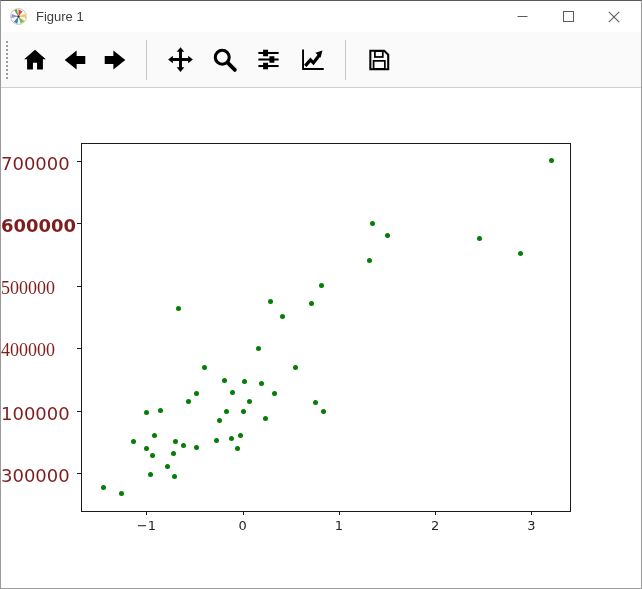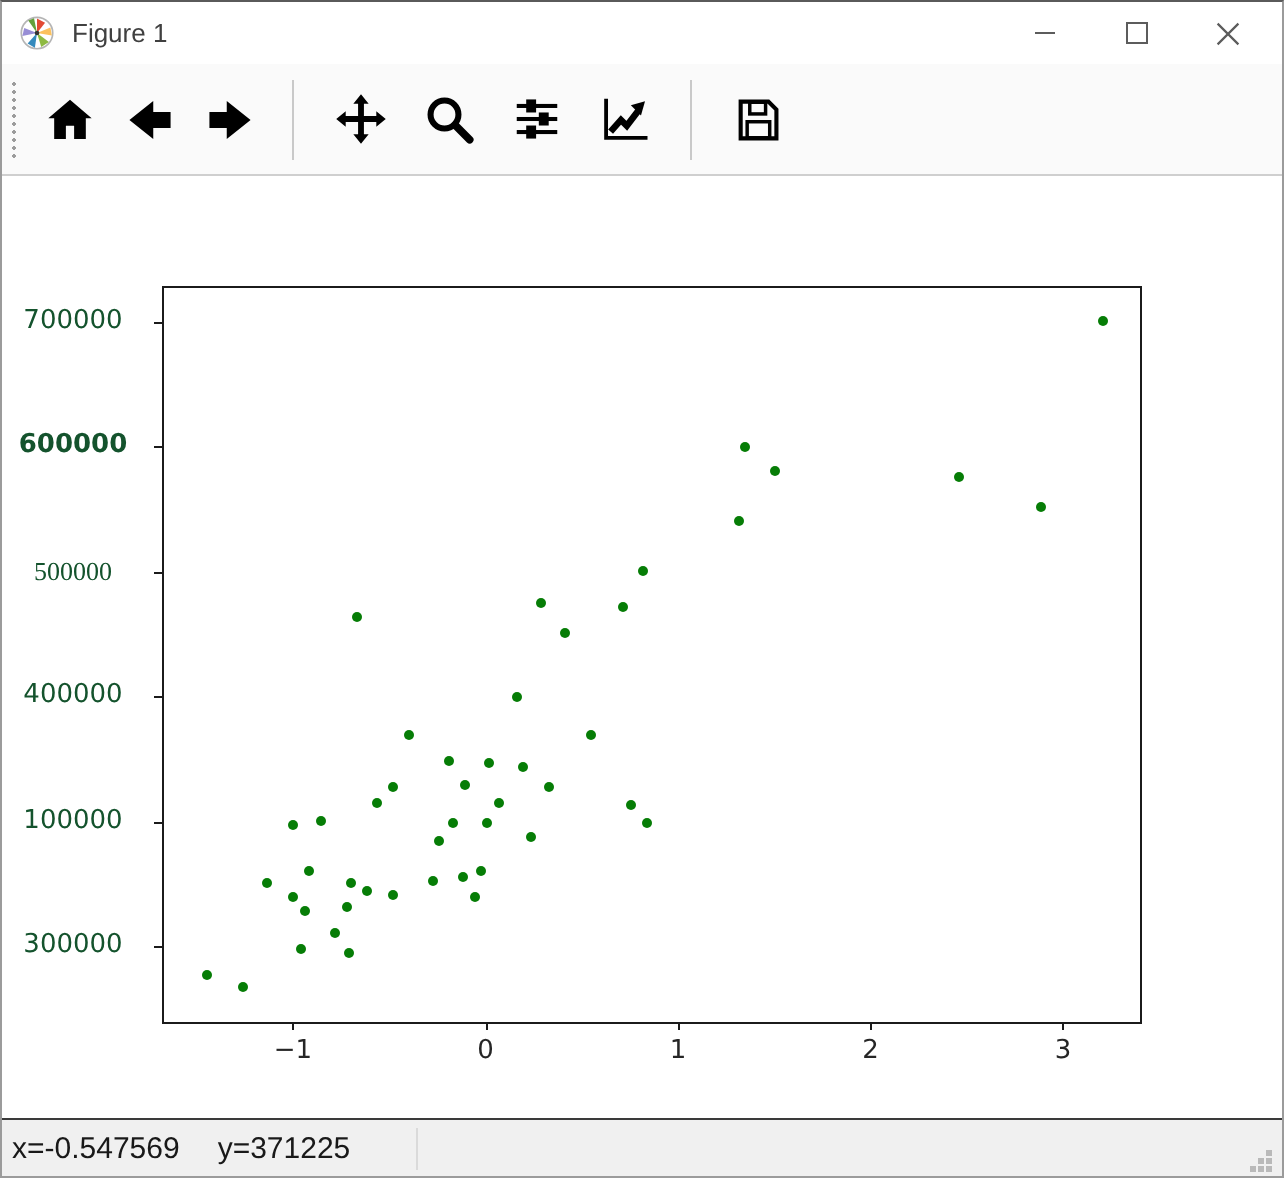--- a/index.html
+++ b/index.html
@@ -22,21 +22,21 @@
   .tool-btn{height:46px;display:flex;align-items:center;justify-content:center;background:transparent;border:0;padding:0;}
   .tool-btn.nav{width:40px;}
   .tool-btn.act{width:44px;}
   .tb-sep{width:1px;height:40px;background:#c9c9c9;margin:0 11px;}
   
   .canvas{position:relative;height:471px;background:#fff;font-family:"DejaVu Sans",sans-serif;}
   .plot-box{position:absolute;left:80px;top:55px;width:488px;height:367px;border:1px solid #1b1b1b;}
   .x-tick{position:absolute;width:1px;height:4px;background:#1b1b1b;}
   .y-tick{position:absolute;width:4px;height:1px;background:#1b1b1b;}
   .x-tick-label{position:absolute;transform:translateX(-50%);font-size:13px;color:#262626;white-space:nowrap;}
-  .y-tick-label{position:absolute;left:0;text-align:center;font-size:13px;color:#14532d;white-space:nowrap;}
+  .y-tick-label{position:absolute;left:0;text-align:left;font-size:18px;color:#7f1d1d;white-space:nowrap;}
   .dot{position:absolute;border-radius:50%;}
   
   .statusbar{position:relative;height:30px;background:#f0f0f0;border-top:1px solid #3a3a3a;box-sizing:border-box;
     display:flex;align-items:center;padding-left:5px;font-size:15px;color:#191919;}
   .sb-y{margin-left:19px;}
   .sb-sep{position:absolute;left:207px;top:4px;bottom:4px;width:1px;background:#dadada;}
   .grip-dot{position:absolute;right:13px;bottom:3px;width:3px;height:3px;background:#b9b9b9;
     box-shadow:4px 0 #b9b9b9,8px 0 #b9b9b9,4px -4px #b9b9b9,8px -4px #b9b9b9,8px -8px #b9b9b9;}
 </style>
 </head>
@@ -146,21 +146,21 @@
       <div class="x-tick-label" style="left: 337.957px; top: 430px;">1</div>
       <div class="x-tick" style="left: 434.209px; top: 423px;"></div>
       <div class="x-tick-label" style="left: 434.209px; top: 430px;">2</div>
       <div class="x-tick" style="left: 530.462px; top: 423px;"></div>
       <div class="x-tick-label" style="left: 530.462px; top: 430px;">3</div>
       <div class="y-tick" style="left: 76px; top: 385.144px;"></div>
       <div class="y-tick-label" style="width: 71px; top: 377.144px;">300000</div>
       <div class="y-tick" style="left: 76px; top: 322.676px;"></div>
       <div class="y-tick-label" style="width: 71px; top: 314.676px;">100000</div>
       <div class="y-tick" style="left: 76px; top: 260.208px;"></div>
-      <div class="y-tick-label" style="width: 71px; top: 252.208px;">400000</div>
+      <div class="y-tick-label" style="width: 71px; top: 252.208px; font-family: Liberation Serif, serif;">400000</div>
       <div class="y-tick" style="left: 76px; top: 197.74px;"></div>
       <div class="y-tick-label" style="width: 71px; top: 189.74px; font-family: Liberation Serif, serif;">500000</div>
       <div class="y-tick" style="left: 76px; top: 135.271px;"></div>
       <div class="y-tick-label" style="width: 71px; top: 127.271px; font-weight: bold;">600000</div>
       <div class="y-tick" style="left: 76px; top: 72.8034px;"></div>
       <div class="y-tick-label" style="width: 71px; top: 64.8034px;">700000</div>
       <div class="dot" style="left: 548.175px; top: 69.6787px; width: 5px; height: 5px; background: rgb(6, 125, 6);"></div>
       <div class="dot" style="left: 369.145px; top: 133.396px; width: 5px; height: 5px; background: rgb(6, 125, 6);"></div>
       <div class="dot" style="left: 383.583px; top: 144.64px; width: 5px; height: 5px; background: rgb(6, 125, 6);"></div>
       <div class="dot" style="left: 475.985px; top: 147.764px; width: 5px; height: 5px; background: rgb(6, 125, 6);"></div>
@@ -202,20 +202,14 @@
       <div class="dot" style="left: 142.952px; top: 358.281px; width: 5px; height: 5px; background: rgb(6, 125, 6);"></div>
       <div class="dot" style="left: 169.902px; top: 363.279px; width: 5px; height: 5px; background: rgb(6, 125, 6);"></div>
       <div class="dot" style="left: 148.727px; top: 365.153px; width: 5px; height: 5px; background: rgb(6, 125, 6);"></div>
       <div class="dot" style="left: 164.127px; top: 375.772px; width: 5px; height: 5px; background: rgb(6, 125, 6);"></div>
       <div class="dot" style="left: 146.802px; top: 383.893px; width: 5px; height: 5px; background: rgb(6, 125, 6);"></div>
       <div class="dot" style="left: 170.865px; top: 385.767px; width: 5px; height: 5px; background: rgb(6, 125, 6);"></div>
       <div class="dot" style="left: 99.6381px; top: 397.011px; width: 5px; height: 5px; background: rgb(6, 125, 6);"></div>
       <div class="dot" style="left: 117.926px; top: 402.634px; width: 5px; height: 5px; background: rgb(6, 125, 6);"></div>
     </div>
 
-  <div class="statusbar">
-    <span class="sb-x">x=-0.547569</span>
-    <span class="sb-y">y=371225</span>
-    <div class="sb-sep"></div>
-    <div class="grip-dot"></div>
-  </div>
 
 </div>
 
 </body></html>

